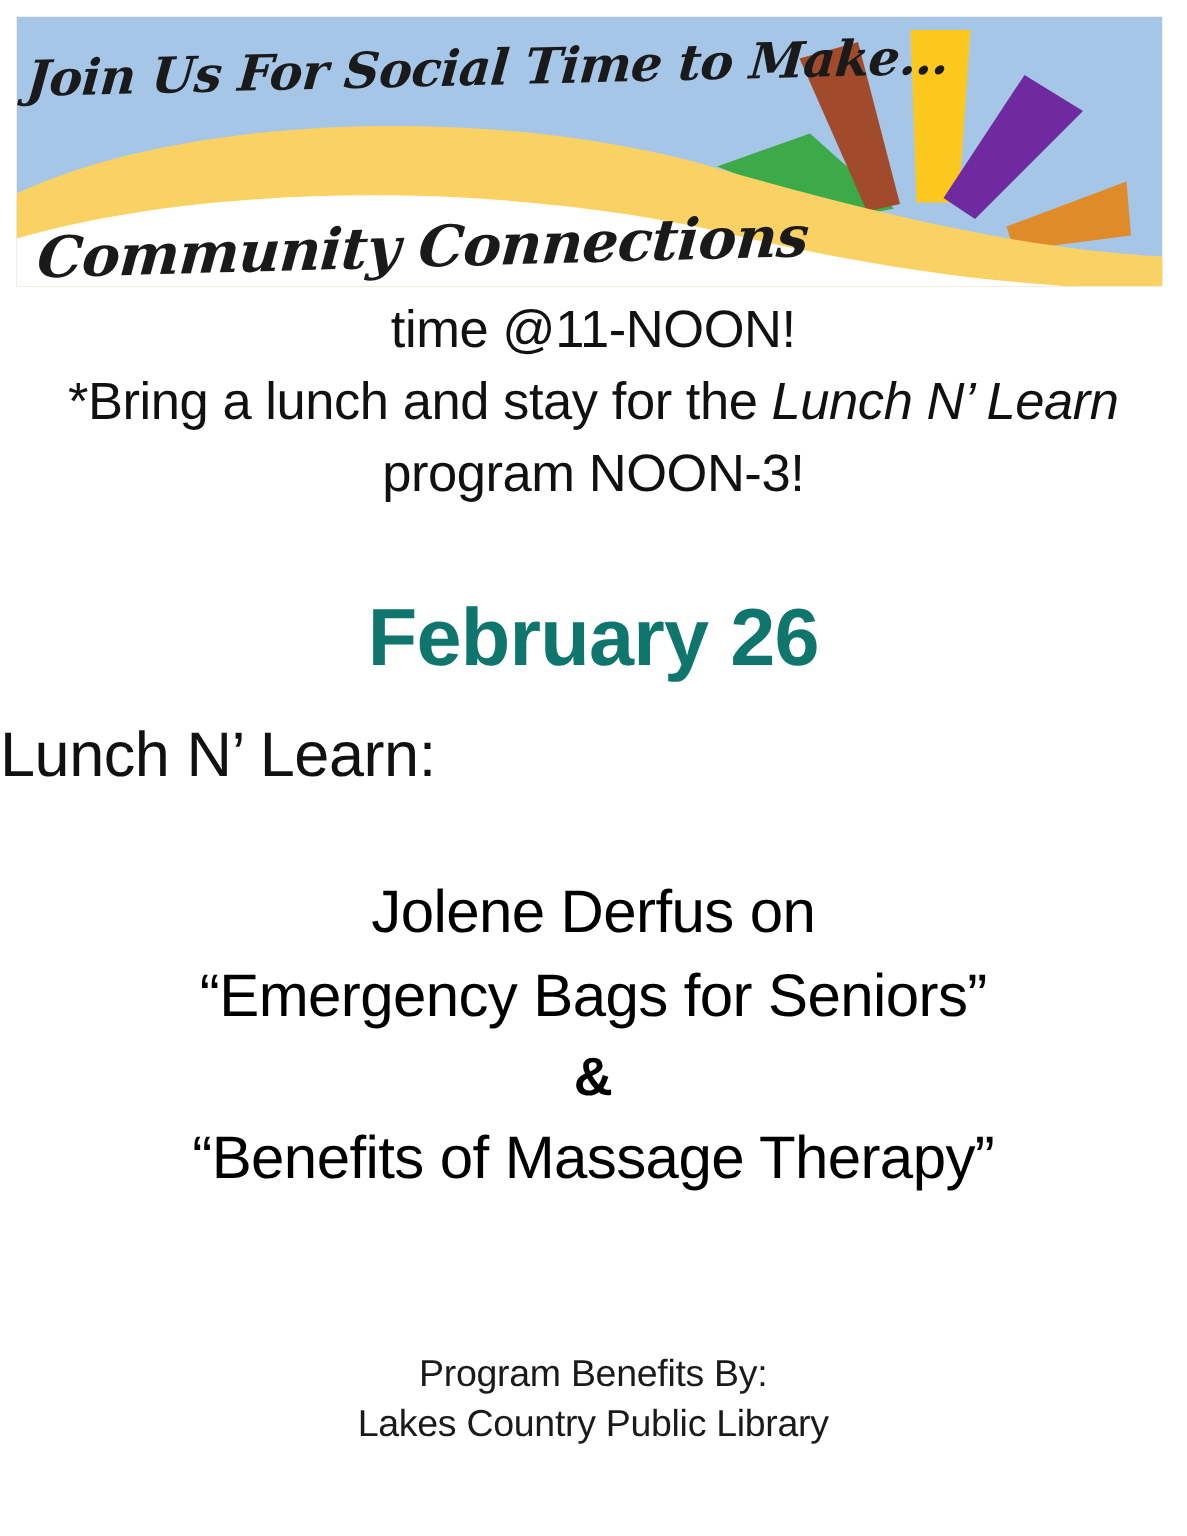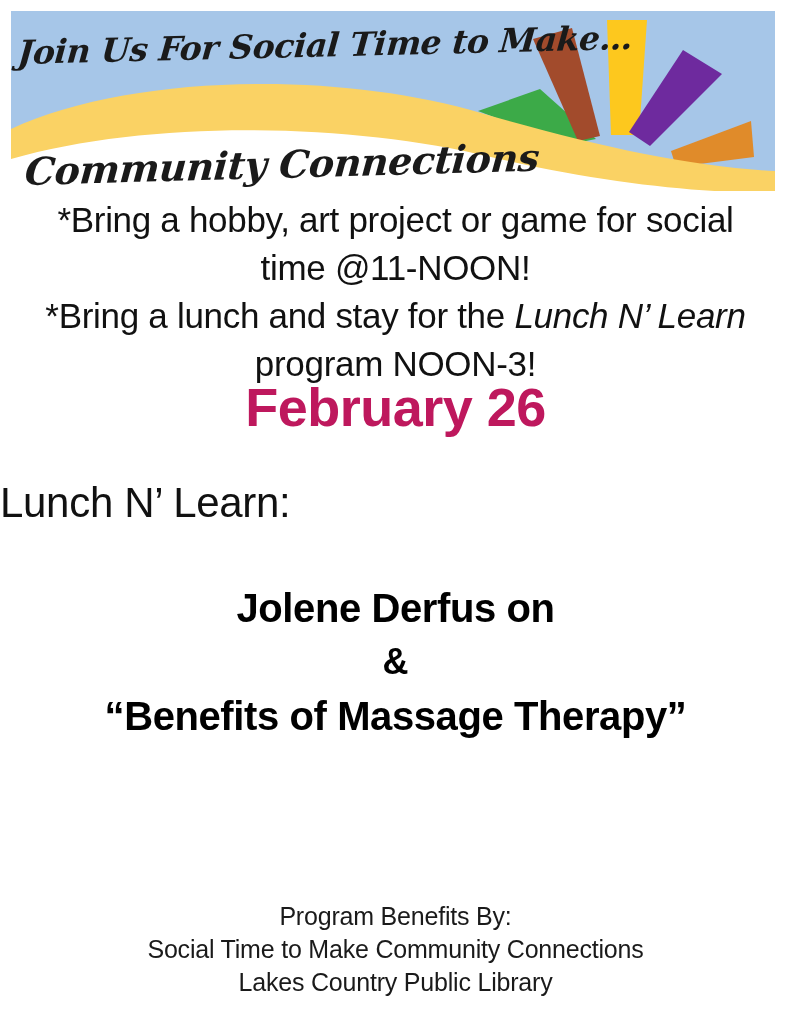--- a/index.html
+++ b/index.html
@@ -85,28 +85,28 @@
     letter-spacing: -0.3px;
   }
   .ital {
     font-style: italic;
   }
 
   
   .date-line {
     position: absolute;
     left: 0;
-    top: 376px;
+    top: 394px;
     width: 791px;
     text-align: center;
     font-size: 54px;
     font-weight: bold;
     letter-spacing: -0.5px;
     line-height: 62px;
-    color: #be185d;
+    color: #0f766e;
   }
   .subtitle-line {
     position: absolute;
     left: 0;
     top: 478px;
     width: 791px;
     text-align: left;
     font-size: 42px;
     font-weight: normal;
     line-height: 50px;
@@ -117,21 +117,21 @@
   
   .speakers {
     position: absolute;
     left: 0;
     top: 580px;
     width: 791px;
     text-align: center;
   }
   .speaker-line {
     font-size: 40px;
-    font-weight: bold;
+    font-weight: normal;
     line-height: 56px;
     letter-spacing: -0.4px;
     color: #000000;
   }
   .amp-line {
     font-size: 36px;
     font-weight: bold;
     line-height: 52px;
     color: #000000;
   }
@@ -173,34 +173,33 @@
       <path d="M0 148 C 140 108, 340 112, 480 146 C 590 172, 690 182, 764 182 L764 180 L0 180 Z" fill="#ffffff"></path>
     </svg>
 
     <div class="banner-script">
       <div class="script-title script-line1">Join Us For Social Time to Make…</div>
       <div class="script-title script-line2">Community Connections</div>
     </div>
   </div>
 
   <div class="body-block">
-    <div class="body-line">*Bring a hobby, art project or game for social</div>
     <div class="body-line">time @11-NOON!</div>
     <div class="body-line"><span>*Bring a lunch and stay for the </span><span class="ital">Lunch N’ Learn</span></div>
     <div class="body-line">program NOON-3!</div>
   </div>
 
   <div class="date-line">February 26</div>
   <div class="subtitle-line">Lunch N’ Learn:</div>
 
   <div class="speakers">
     <div class="speaker-line">Jolene Derfus on</div>
+    <div class="speaker-line">“Emergency Bags for Seniors”</div>
     <div class="amp-line">&amp;</div>
     <div class="speaker-line">“Benefits of Massage Therapy”</div>
   </div>
 
   <div class="sponsors">
     <div class="sponsor-line">Program Benefits By:</div>
-    <div class="sponsor-line">Social Time to Make Community Connections</div>
     <div class="sponsor-line">Lakes Country Public Library</div>
   </div>
 
 </div>
 
 </body></html>

